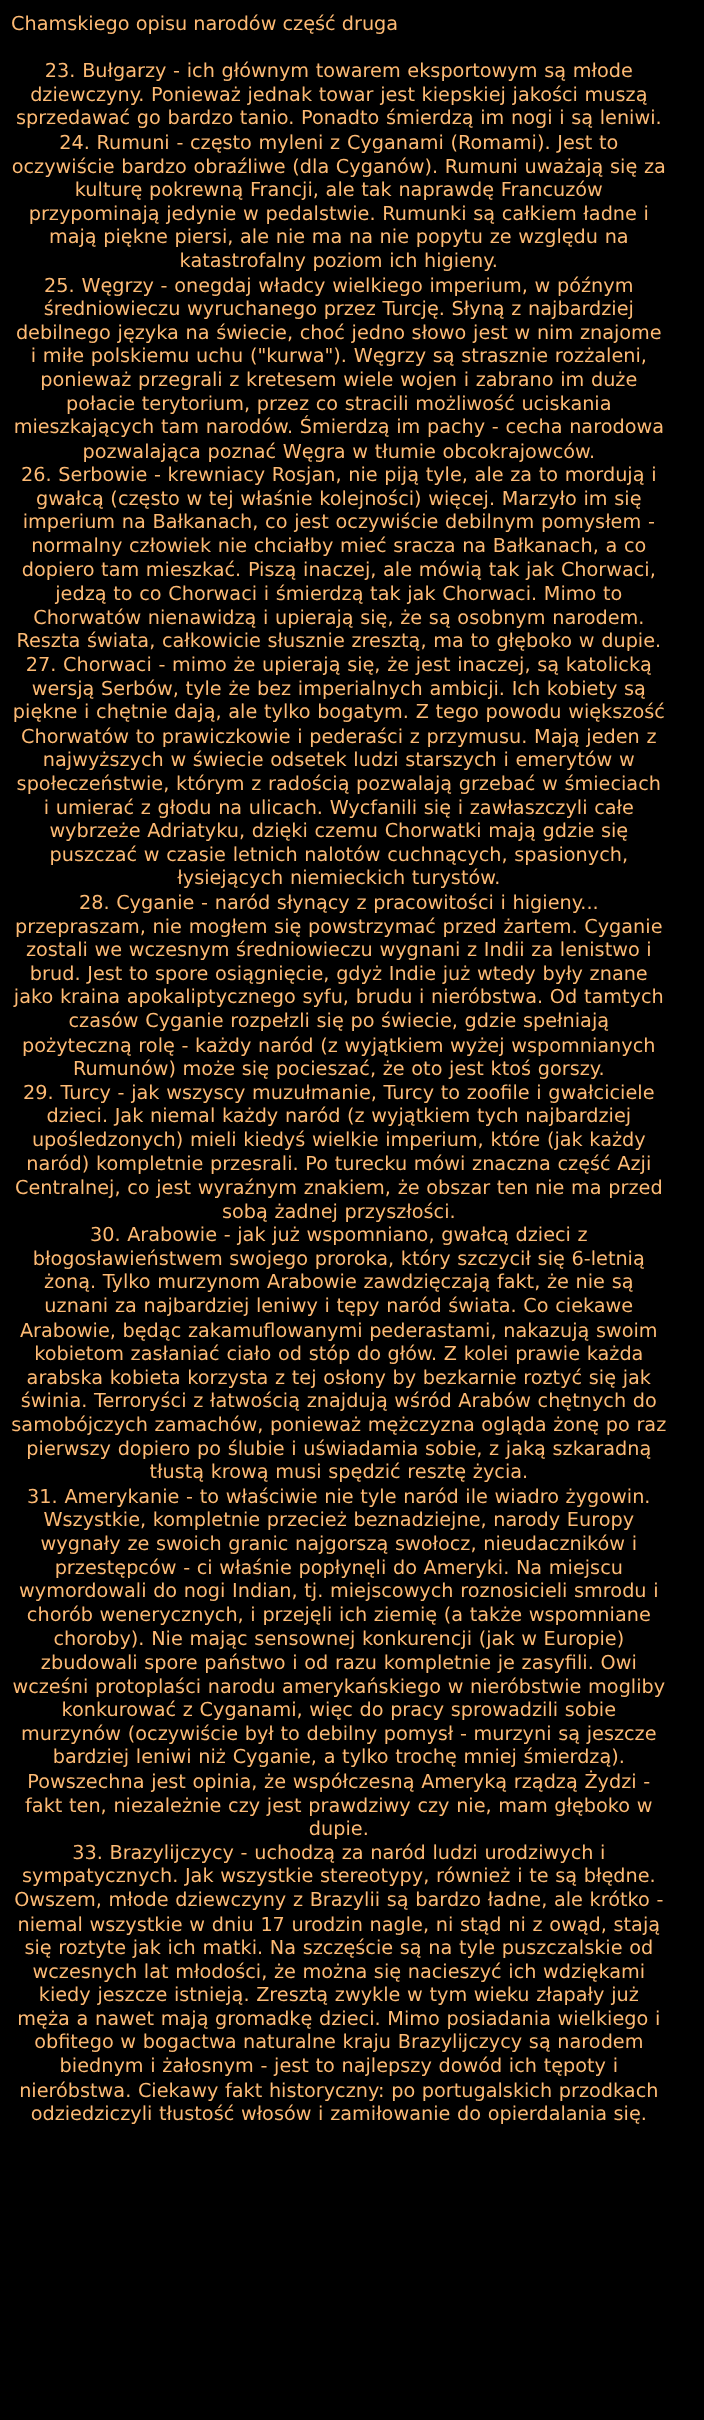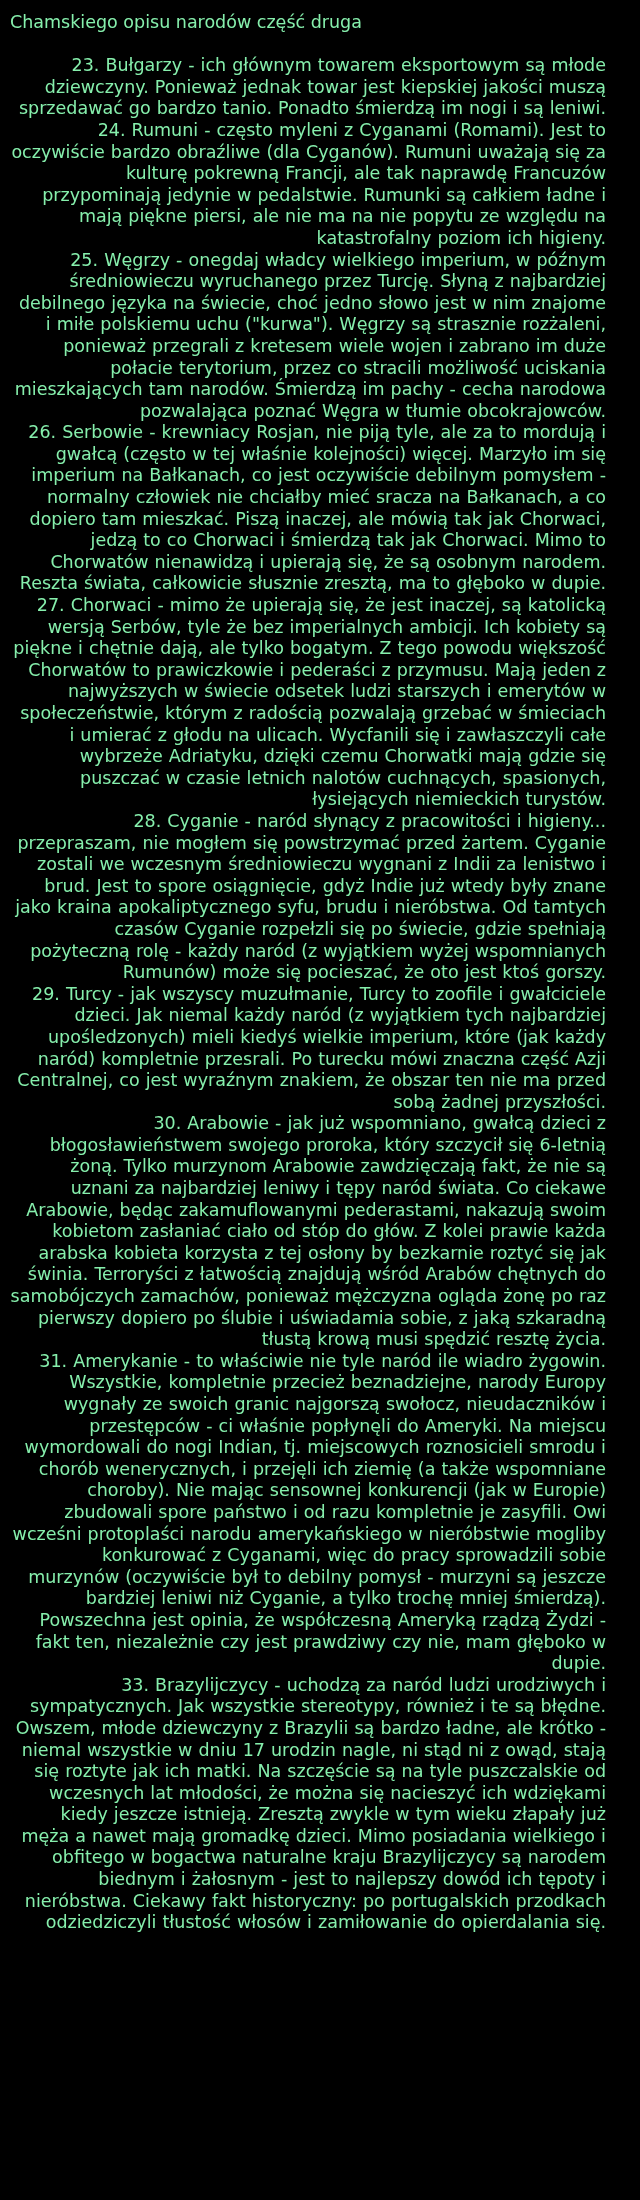--- a/index.html
+++ b/index.html
@@ -12,34 +12,34 @@
     height: 2200px;
     overflow: hidden;
     font-family: "DejaVu Sans", sans-serif;
   }
   .page {
     box-sizing: border-box;
     width: 616px;
     height: 2200px;
     padding: 12px 10px 0 10px;
     background: #000000;
-    color: #86efac;
+    color: #fdba74;
     font-size: 17.5px;
     line-height: 21.6px;
   }
   .doc-title {
     margin: 0 0 21.6px 0;   
     font-weight: normal;
     font-size: 17.5px;
     line-height: 21.6px;
   }
   .para {
     margin: 0;
     padding: 0;
-    text-align: right;
+    text-align: center;
     word-spacing: 0.5px;
   }
 </style>
 </head>
 <body>
 
 <div class="page">
   <h1 class="doc-title">Chamskiego opisu narodów część druga</h1>
   <p class="para">23. Bułgarzy - ich głównym towarem eksportowym są młode dziewczyny. Ponieważ jednak towar jest kiepskiej jakości muszą sprzedawać go bardzo tanio. Ponadto śmierdzą im nogi i są leniwi.</p>
   <p class="para">24. Rumuni - często myleni z Cyganami (Romami). Jest to oczywiście bardzo obraźliwe (dla Cyganów). Rumuni uważają się za kulturę pokrewną Francji, ale tak naprawdę Francuzów przypominają jedynie w pedalstwie. Rumunki są całkiem ładne i mają piękne piersi, ale nie ma na nie popytu ze względu na katastrofalny poziom ich higieny.</p>

